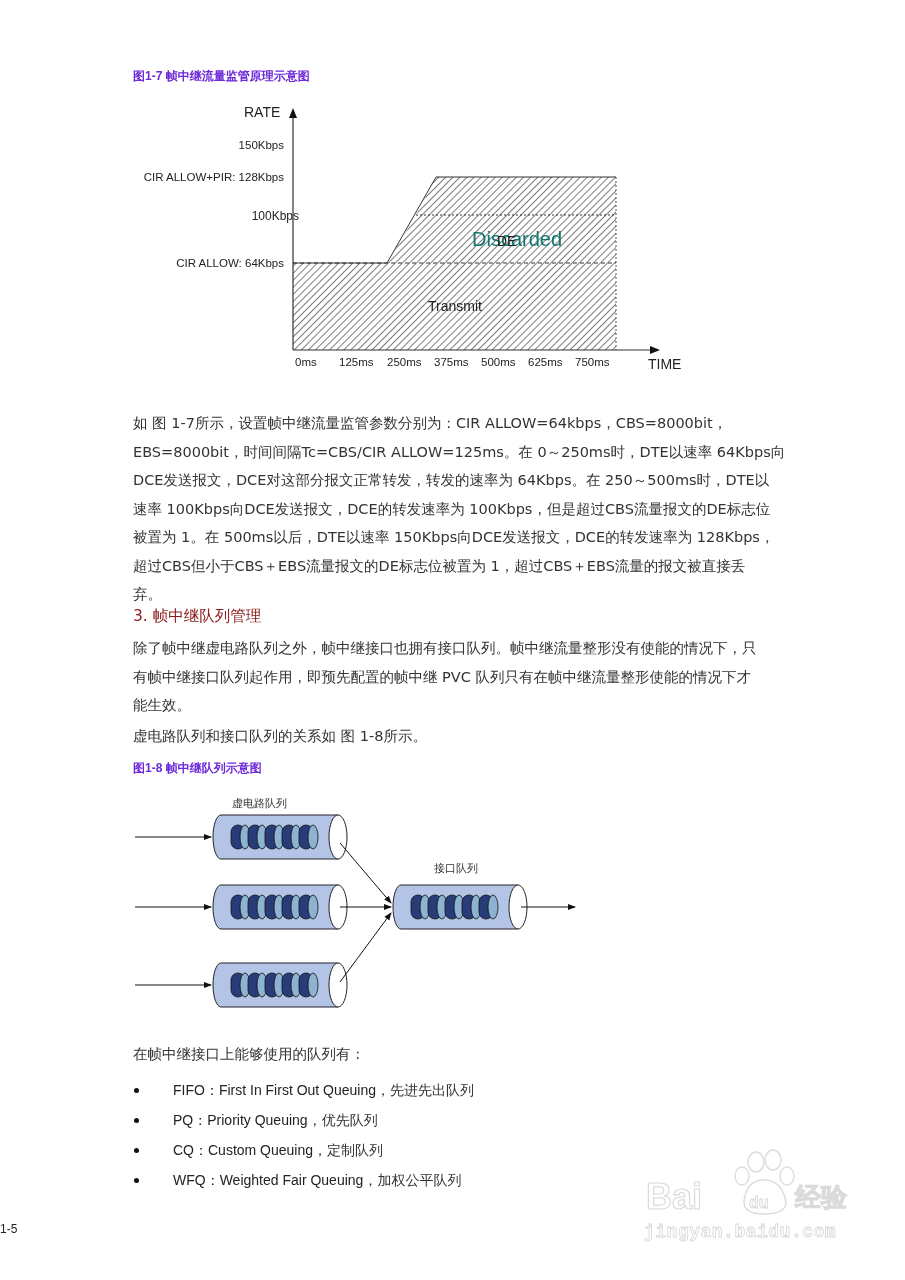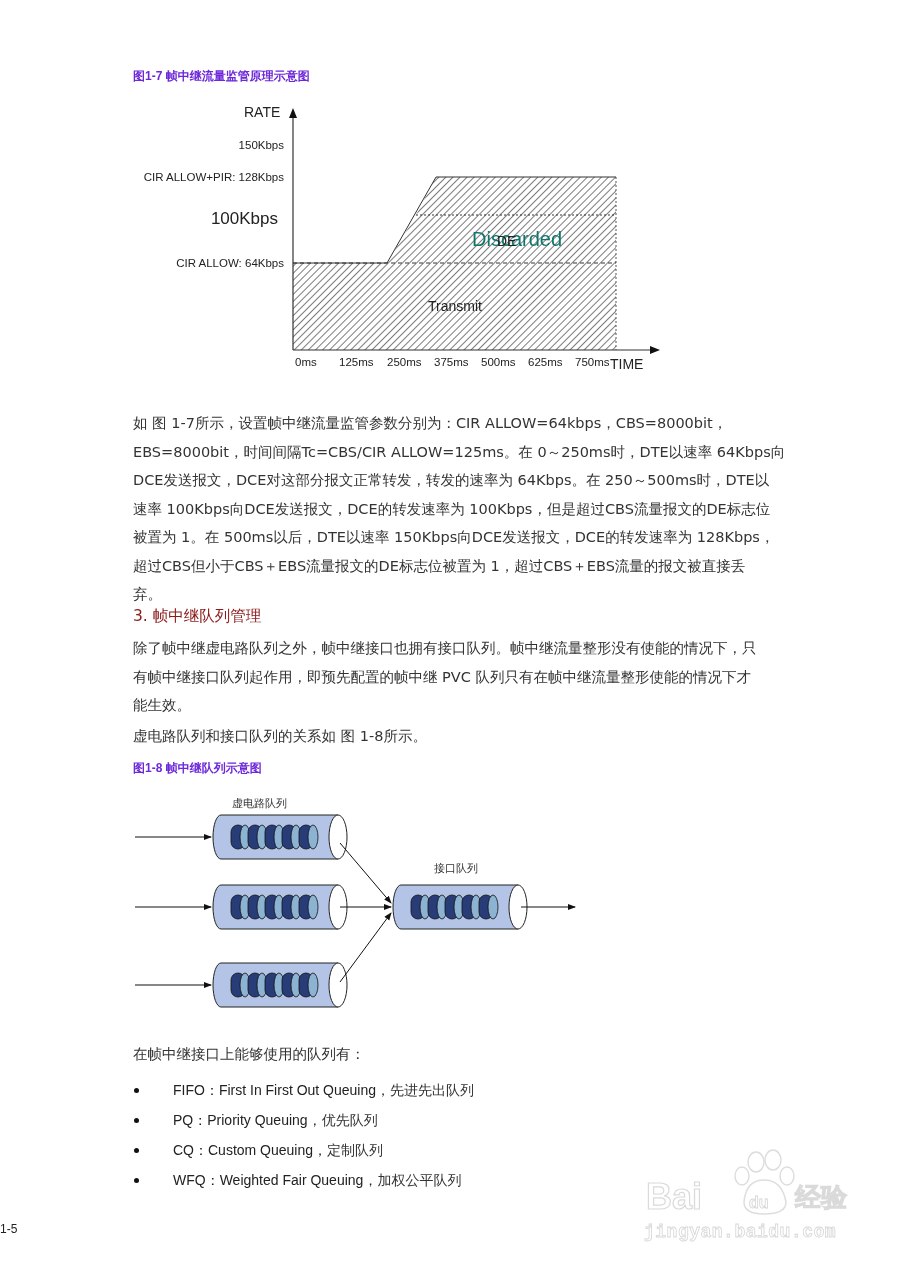--- a/index.html
+++ b/index.html
@@ -43,35 +43,35 @@
 
   <line x1="293" y1="350" x2="293" y2="112" stroke="#333" stroke-width="1.2"></line>
   <polygon points="289,118 297,118 293,108" fill="#111"></polygon>
   <line x1="293" y1="350" x2="656" y2="350" stroke="#333" stroke-width="1.2"></line>
   <polygon points="650,346 650,354 660,350" fill="#111"></polygon>
 </svg>
 
 <div class="abs" style="left:244px; top:104px; font-family:'Liberation Sans',sans-serif; font-size:14px; color:#222;">RATE</div>
 <div class="abs" style="left:120px; top:139px; width:164px; text-align:right; font-family:'Liberation Sans',sans-serif; font-size:11.5px; color:#222;">150Kbps</div>
 <div class="abs" style="left:100px; top:171px; width:184px; text-align:right; font-family:'Liberation Sans',sans-serif; font-size:11.5px; color:#222;">CIR ALLOW+PIR: 128Kbps</div>
-<div class="abs" style="left:114px; top:209px; width:164px; text-align:right; font-family:'Liberation Sans',sans-serif; font-size:17px; color:#222;">100Kbps</div>
+<div class="abs" style="left:135px; top:209px; width:164px; text-align:right; font-family:'Liberation Sans',sans-serif; font-size:12px; color:#222;">100Kbps</div>
 <div class="abs" style="left:100px; top:257px; width:184px; text-align:right; font-family:'Liberation Sans',sans-serif; font-size:11.5px; color:#222;">CIR ALLOW: 64Kbps</div>
 
 <div class="abs" style="left:472px; top:188px; font-family:'Liberation Sans',sans-serif; font-size:20px; color:#0f766e; background:rgba(255,255,255,0);margin-top:40px;">Discarded</div>
 <div class="abs" style="left:497px; top:233px; font-family:'Liberation Sans',sans-serif; font-size:14px; color:#222;">DE</div>
 <div class="abs" style="left:428px; top:298px; font-family:'Liberation Sans',sans-serif; font-size:14px; color:#222;">Transmit</div>
 
 <div class="abs" style="left:295px; top:356px; font-family:'Liberation Sans',sans-serif; font-size:11.5px; color:#222;">0ms</div>
 <div class="abs" style="left:339px; top:356px; font-family:'Liberation Sans',sans-serif; font-size:11.5px; color:#222;">125ms</div>
 <div class="abs" style="left:387px; top:356px; font-family:'Liberation Sans',sans-serif; font-size:11.5px; color:#222;">250ms</div>
 <div class="abs" style="left:434px; top:356px; font-family:'Liberation Sans',sans-serif; font-size:11.5px; color:#222;">375ms</div>
 <div class="abs" style="left:481px; top:356px; font-family:'Liberation Sans',sans-serif; font-size:11.5px; color:#222;">500ms</div>
 <div class="abs" style="left:528px; top:356px; font-family:'Liberation Sans',sans-serif; font-size:11.5px; color:#222;">625ms</div>
 <div class="abs" style="left:575px; top:356px; font-family:'Liberation Sans',sans-serif; font-size:11.5px; color:#222;">750ms</div>
-<div class="abs" style="left:610px; top:356px; font-family:'Liberation Sans',sans-serif; font-size:14px; color:#222;">TIME</div>
+<div class="abs" style="left:648px; top:356px; font-family:'Liberation Sans',sans-serif; font-size:14px; color:#222;">TIME</div>
 
 <div class="para" style="top:409px;">
   <span class="line">如 图 1-7所示，设置帧中继流量监管参数分别为：CIR ALLOW=64kbps，CBS=8000bit，</span>
   <span class="line">EBS=8000bit，时间间隔Tc=CBS/CIR ALLOW=125ms。在 0～250ms时，DTE以速率 64Kbps向</span>
   <span class="line">DCE发送报文，DCE对这部分报文正常转发，转发的速率为 64Kbps。在 250～500ms时，DTE以</span>
   <span class="line">速率 100Kbps向DCE发送报文，DCE的转发速率为 100Kbps，但是超过CBS流量报文的DE标志位</span>
   <span class="line">被置为 1。在 500ms以后，DTE以速率 150Kbps向DCE发送报文，DCE的转发速率为 128Kbps，</span>
   <span class="line">超过CBS但小于CBS＋EBS流量报文的DE标志位被置为 1，超过CBS＋EBS流量的报文被直接丢</span>
   <span class="line">弃。</span>
 </div>

